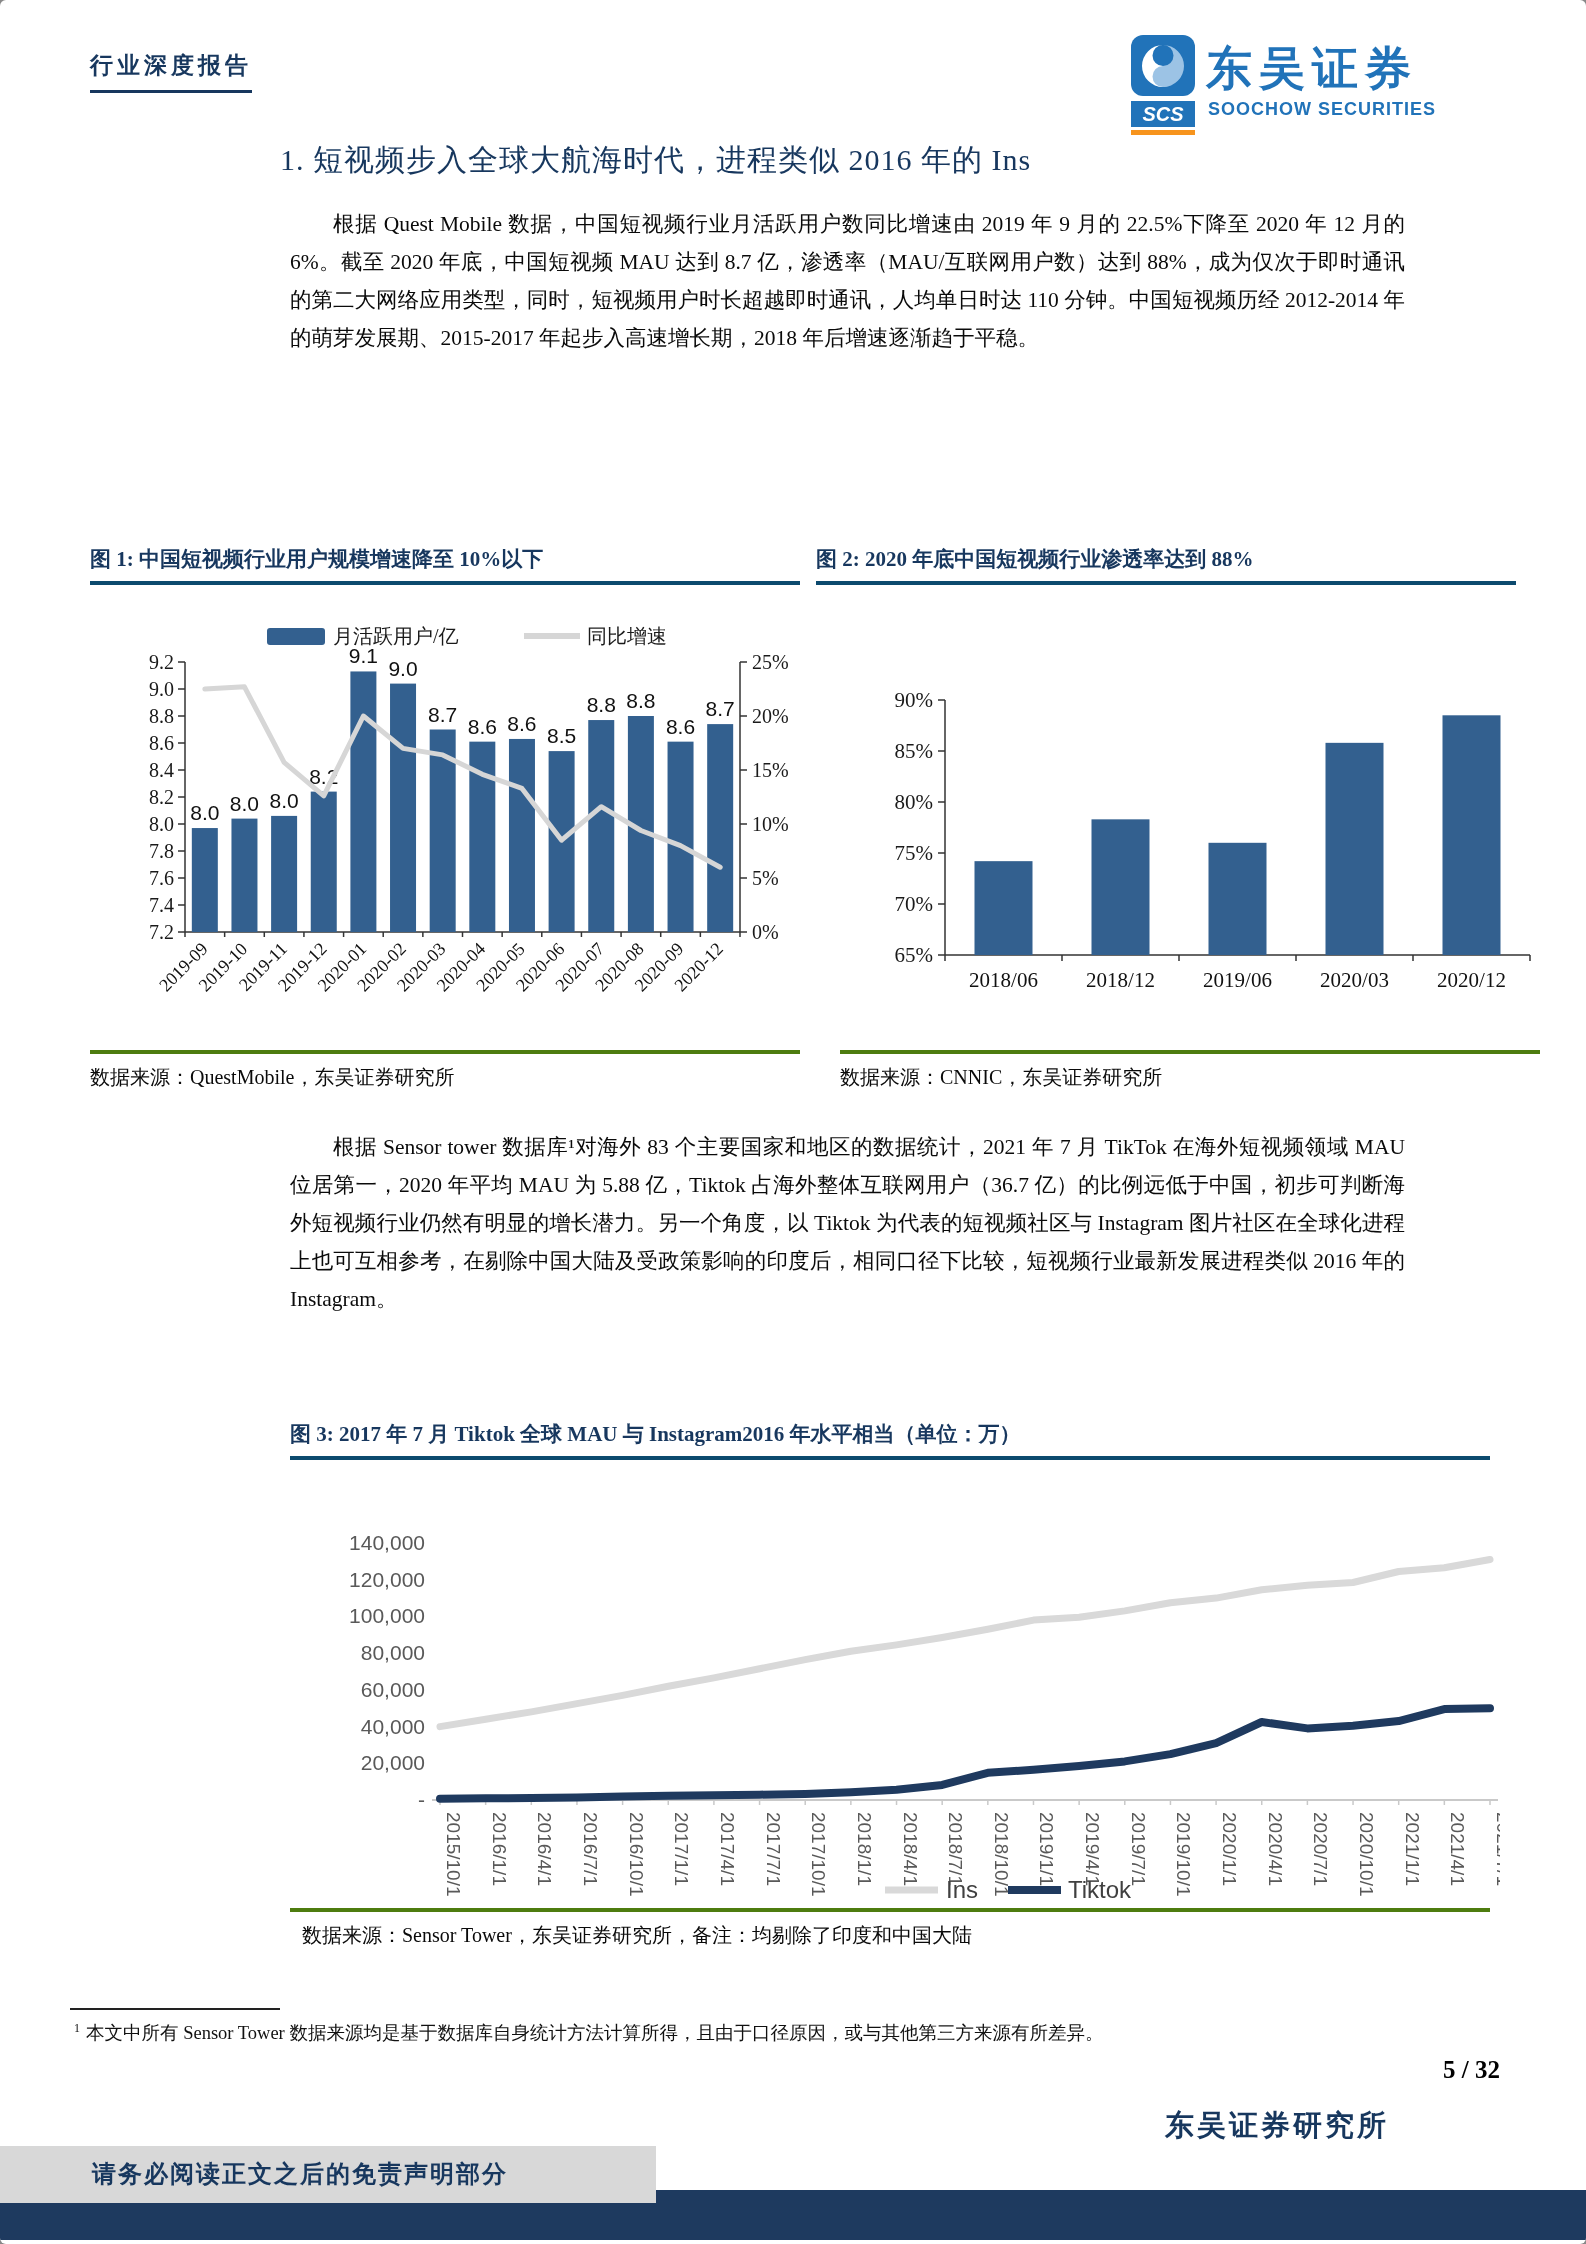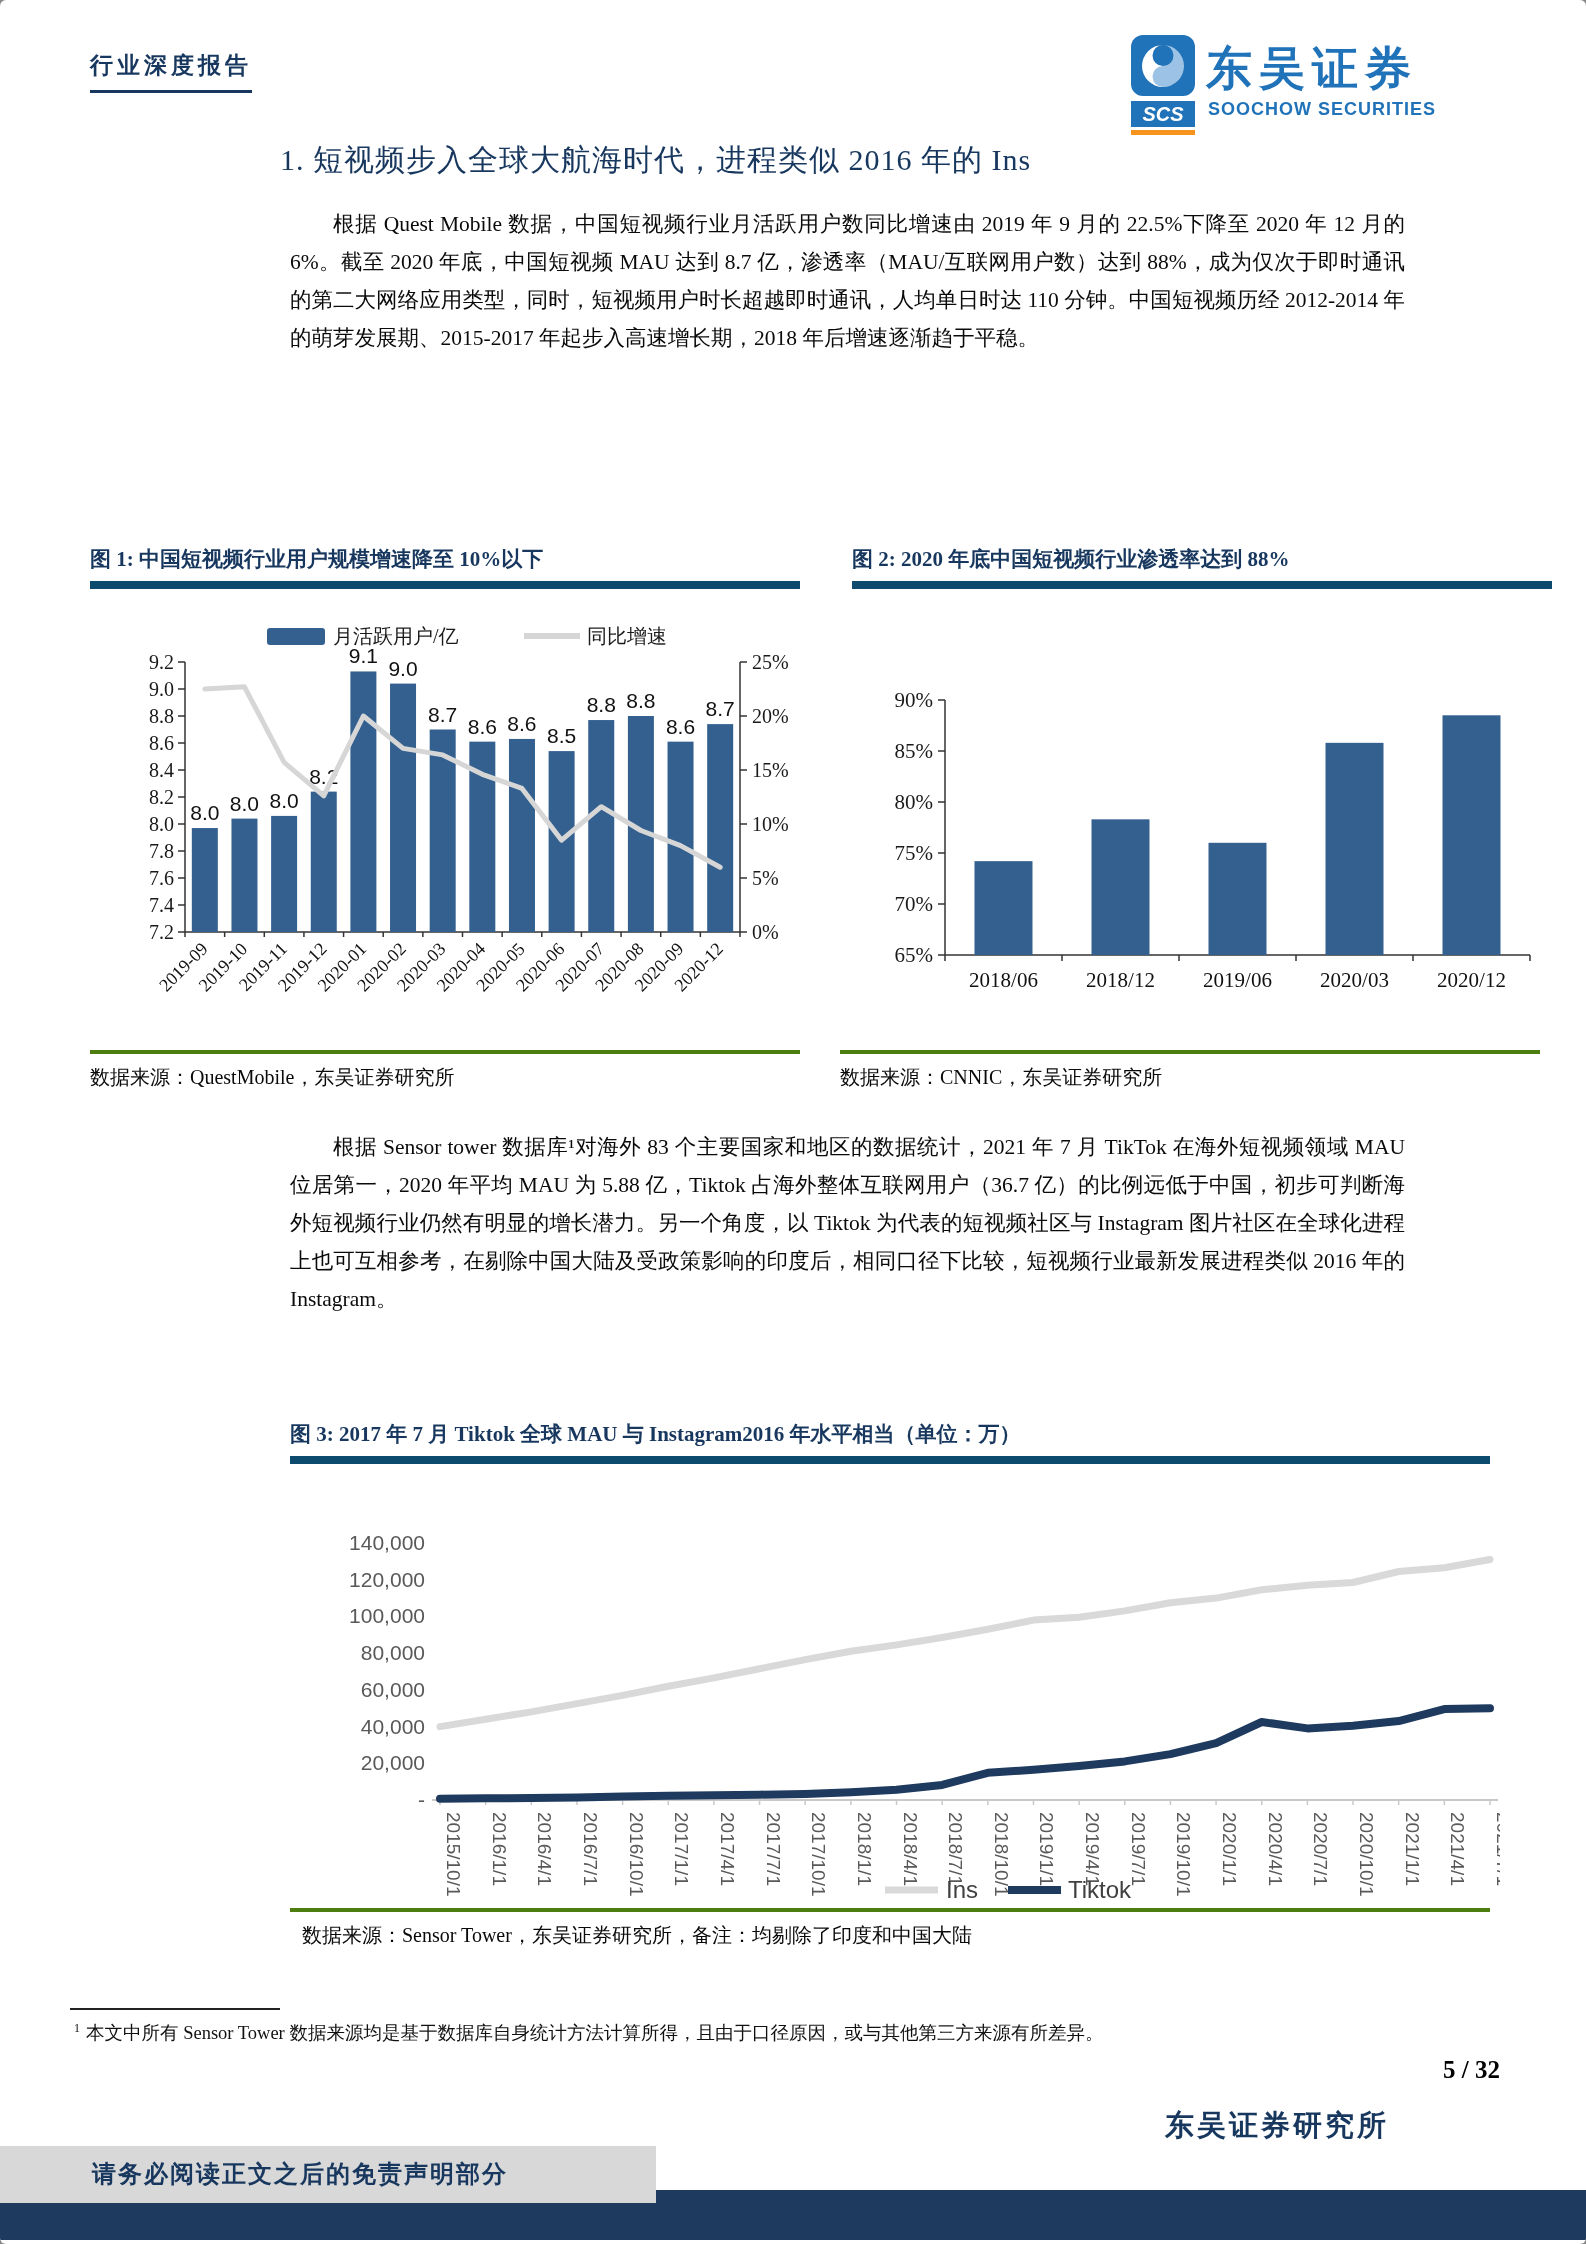--- a/index.html
+++ b/index.html
@@ -15,24 +15,24 @@
             font-family:"Liberation Sans",sans-serif;letter-spacing:1px;white-space:nowrap;}
 
   
   .sec-title{left:280px;top:140px;font-size:30px;font-weight:normal;color:#17375e;letter-spacing:1px;white-space:nowrap;}
   .para{left:290px;width:1115px;font-size:21.5px;line-height:38px;text-align:justify;color:#0a0a0a;}
   .para p{margin:0;text-indent:2em;}
   #para1{top:205px;}
   #para2{top:1128px;}
 
   
-  .fig-caption{font-size:21px;font-weight:bold;color:#17375e;border-bottom:8px solid #0c4a6e;
+  .fig-caption{font-size:21px;font-weight:bold;color:#17375e;border-bottom:4px solid #0c4a6e;
                padding-bottom:8px;white-space:nowrap;}
   #fig1-cap{left:90px;top:545px;width:710px;}
-  #fig2-cap{left:852px;top:545px;width:700px;}
+  #fig2-cap{left:816px;top:545px;width:700px;}
   #fig3-cap{left:290px;top:1420px;width:1200px;}
   .fig-source{font-size:20px;color:#0a0a0a;border-top:4px solid #4d7c0f;padding-top:10px;white-space:nowrap;}
   #fig1-src{left:90px;top:1050px;width:710px;}
   #fig2-src{left:840px;top:1050px;width:700px;}
   #fig3-src{left:290px;top:1908px;width:1200px;padding-left:12px;box-sizing:border-box;}
 
   
   #chart1-svg{left:90px;top:598px;}
   #chart2-svg{left:840px;top:640px;}
   #chart3-svg{left:290px;top:1462px;}

